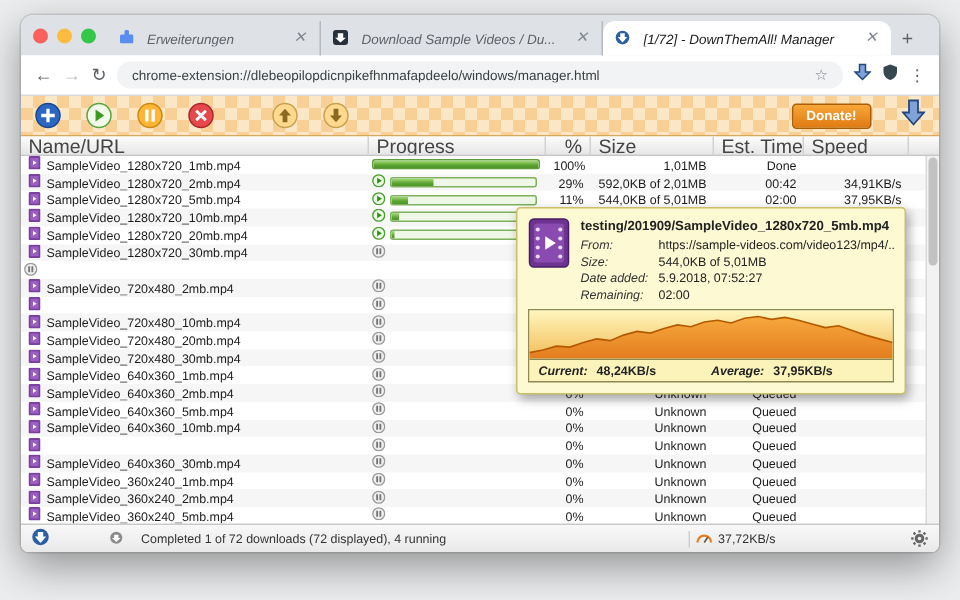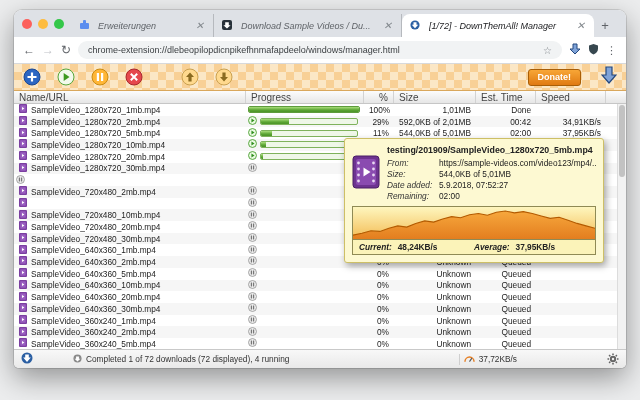--- a/index.html
+++ b/index.html
@@ -44,21 +44,21 @@
   .tbtn { width:18px; height:18px; display:inline-flex; align-items:center; justify-content:center; }
   .gap { width:6px; }
   .flex-spacer { flex:1; }
   .donate { font-family:"Liberation Sans",sans-serif; font-size:9px; font-weight:bold; color:#fff;
     background:linear-gradient(#F7A637,#E07A12); border:1px solid #A85E07; border-radius:3px;
     padding:2px 9px 3px; margin-right:4px; }
 
   
   .thead { height:13px; display:grid; grid-template-columns:232px 118px 30px 82px 60px 70px;
     background:linear-gradient(#FCFCFC,#E6E6E6); border-bottom:1px solid #C6C6C6;
-    font-size:10px; color:#444; align-items:center; }
+    font-size:13px; color:#444; align-items:center; }
   .thead .hc { padding:0 5px; border-right:1px solid #D2D2D2; overflow:hidden; white-space:nowrap; height:100%; display:flex; align-items:center; }
   .thead .hc.r { justify-content:flex-end; }
   .tlist-wrap { position:relative; height:246px; overflow:hidden; background:#fff; }
   .trow { display:grid; grid-template-columns:232px 118px 30px 82px 60px 70px;
     height:11.71px; align-items:center; font-size:8.3px; color:#1c1c1c; }
   .trow.alt { background:#F6F6F6; }
   .cell { overflow:hidden; white-space:nowrap; padding:0 5px; }
   .cell.r { text-align:right; }
   .name-cell { display:flex; align-items:center; gap:4px; }
   .prog-cell { display:flex; align-items:center; gap:3px; padding:0 2px; }
@@ -67,41 +67,41 @@
   .bar .fill { position:absolute; left:0; top:0; bottom:0;
     background:linear-gradient(180deg,#A9DE7B,#5CA534 60%,#4C9428); }
   .bar.done { width:112px; border-color:#5E9C3C; }
   .scrollbar { position:absolute; right:0; top:0; bottom:0; width:9px; background:#F2F2F2; border-left:1px solid #DCDCDC; }
   .thumb { position:absolute; top:1px; left:1px; width:6px; height:72px; background:#C2C2C2; border-radius:3px; }
 
   
   .tooltip { position:absolute; left:330px; top:128px; width:260px; z-index:6;
     background:#FDF9D2; border:1px solid #CDbf66; border-radius:3px;
     box-shadow:2px 3px 7px rgba(0,0,0,.35); padding:6px 7px 7px; font-size:8.3px; color:#222; }
-  .tt-head { display:flex; gap:7px;align-items:center; }
+  .tt-head { display:flex; gap:7px; }
   .tt-title { font-weight:bold; font-size:8.8px; margin-bottom:3px; white-space:nowrap; overflow:hidden; }
   .tt-fields { display:grid; grid-template-columns:52px 1fr; row-gap:1px; }
   .tt-lbl { font-style:italic; color:#333; }
   .tt-val { overflow:hidden; white-space:nowrap; }
   .tt-graphbox { margin-top:5px; border:1px solid #8F8A55; }
   .tt-graph { display:block; width:100%; height:32px; background:linear-gradient(#FEF6BE,#F3BC55); }
   .tt-stats { display:flex; border-top:1px solid #8F8A55; background:#FBF3B9; padding:2px 6px; }
   .tt-stats .grp { flex:1; display:flex; gap:6px; align-items:baseline; }
   .tt-stats .lbl { font-style:italic; font-weight:bold; }
   .tt-stats .val { font-weight:bold; }
 
   
   .statusbar { position:absolute; left:0; right:0; bottom:0; height:19px;
     background:linear-gradient(#F8F8F8,#E9E9E9); border-top:1px solid #C9C9C9;
     display:flex; align-items:center; gap:6px; padding:0 7px; font-size:8.3px; color:#333; }
   .searchbox { display:flex; align-items:center; gap:4px; width:150px; height:13px;
     background:#fff; border:1px solid #BFBFBF; border-radius:7px; padding:0 7px; }
   .searchbox input { border:none; outline:none; flex:1; font-size:8.3px; color:#333;
     font-family:"Liberation Sans",sans-serif; background:transparent; }
-  .status-mid { display:flex; align-items:center; gap:4px; margin-left:34px; }
+  .status-mid { display:flex; align-items:center; gap:12px; margin-left:34px; }
   .speed-grp { display:flex; align-items:center; gap:4px; margin-left:auto; margin-right:102px; }
   .gear { position:absolute; right:7px; top:3px; }
   .vsep { width:1px; height:11px; background:#CFCFCF; }
 </style>
 </head>
 <body>
 
 <div class="window">
 
   <div class="tabstrip">
@@ -546,21 +546,20 @@
           <span class="cell r">Queued</span>
           <span class="cell r"></span>
         </div>
         <div class="trow">
           <span class="cell name-cell">
             <span><svg width="8" height="9" viewBox="0 0 8 9">
                 <rect width="8" height="9" rx="1" fill="#7B3FA0"></rect>
                 <rect x="1.3" y="1.3" width="5.4" height="6.4" fill="#9A5FC0"></rect>
                 <path d="M3 3l2.4 1.5L3 6z" fill="#fff"></path>
               </svg></span>
-            <span>SampleVideo_640x360_20mb.mp4</span>
           </span>
           <span class="cell prog-cell">
             <span><svg width="9" height="9" viewBox="0 0 10 10">
                 <circle cx="5" cy="5" r="4.4" fill="#F0F0F0" stroke="#9A9A9A"></circle>
                 <rect x="3.1" y="2.8" width="1.4" height="4.4" fill="#777"></rect>
                 <rect x="5.5" y="2.8" width="1.4" height="4.4" fill="#777"></rect>
               </svg></span>
           </span>
           <span class="cell r">0%</span>
           <span class="cell r">Unknown</span>

